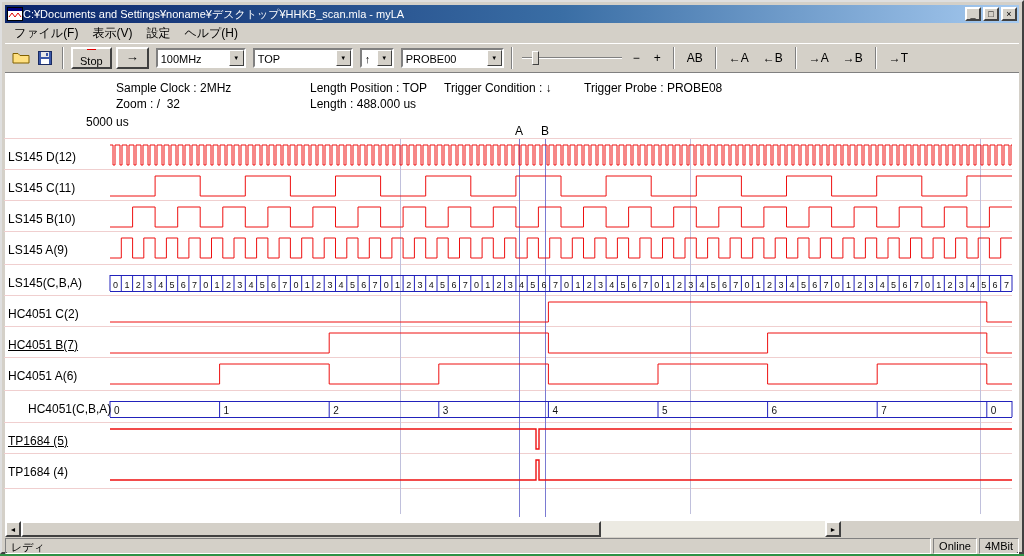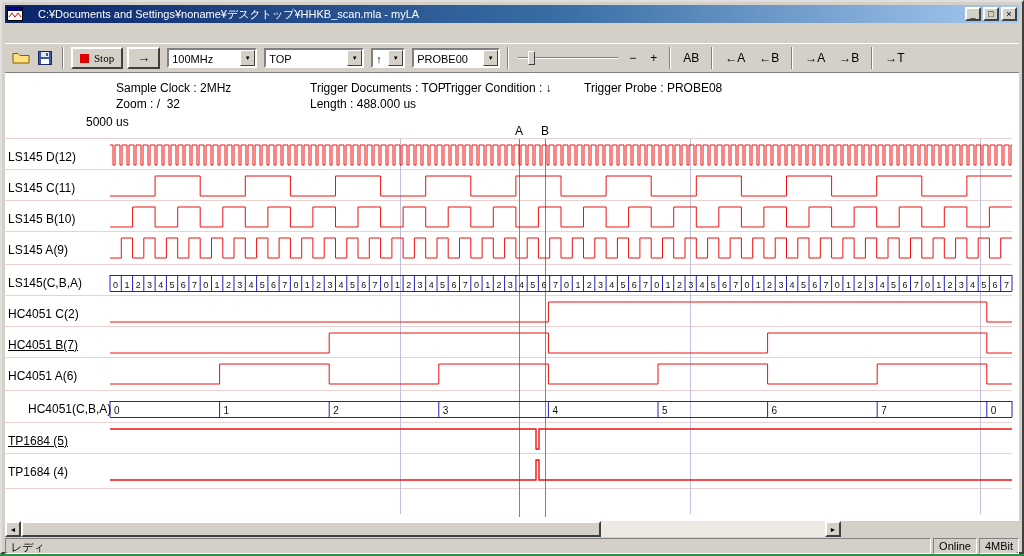--- a/index.html
+++ b/index.html
@@ -4,38 +4,38 @@
 <style>
   * { box-sizing: border-box; margin: 0; padding: 0; }
   html,body { width:1024px; height:556px; background:#2e9245; font-family:"Liberation Sans", sans-serif; overflow:hidden; }
   .window { position:absolute; top:0; left:0; width:1024px; height:554px;
             background:#d4d0c8; border:2px solid; border-color:#dfdfdf #404040 #404040 #dfdfdf; }
 
   
   .titlebar { position:absolute; left:3px; top:3px; right:3px; height:18px; z-index:3;
               background:linear-gradient(to right,#0a246a,#3a6ea5 55%,#a6caf0);
               display:flex; align-items:center; padding:0 2px; }
-  .title-text { flex:1; color:#fff; font-size:11px; padding-left:15px; white-space:nowrap; overflow:hidden; }
+  .title-text { flex:1; color:#fff; font-size:11px; padding-left:0; white-space:nowrap; overflow:hidden; }
   .win-btn { width:16px; height:14px; background:#d4d0c8; border:2px solid; border-color:#fff #404040 #404040 #fff;
              font-size:9px; line-height:9px; text-align:center; padding:0; margin-left:2px; font-family:inherit; }
   .app-icon { width:16px; height:14px; display:inline-block; }
 
   
   .menubar { position:absolute; left:3px; top:21px; right:3px; height:20px; z-index:3;
              display:flex; align-items:center; font-size:12px; background:#d4d0c8; padding-left:2px; }
   .menu-item { padding:2px 7px; }
 
   
   .toolbar { position:absolute; left:3px; top:41px; right:3px; height:30px; z-index:3;
              background:#d4d0c8; border-top:1px solid #fff; border-bottom:1px solid #808080;
              display:flex; align-items:center; padding-left:6px; gap:4px; font-size:11px; }
   .tb-icon { width:20px; height:16px; display:inline-flex; align-items:center; justify-content:center; }
   .tb-sep { width:2px; height:22px; border-left:1px solid #808080; border-right:1px solid #fff; margin:0 3px; }
   .btn { background:#d4d0c8; border:2px solid; border-color:#fff #404040 #404040 #fff;
-         display:inline-flex; align-items:center; gap:5px; padding:0 7px; height:22px; font-size:11px; font-family:Liberation Serif, serif; }
+         display:inline-flex; align-items:center; gap:5px; padding:0 7px; height:22px; font-size:11px; font-family:Liberation Sans, sans-serif;flex-direction:column; }
   .stop-square { width:9px; height:9px; background:#e00000; display:inline-block; }
   .run-btn { font-weight:bold; font-size:13px; padding:0 8px; }
   .combo { border:2px solid; border-color:#808080 #fff #fff #808080; background:#fff;
            height:20px; display:inline-flex; align-items:stretch; margin-left:3px; }
   .combo-text { flex:1; font-size:11px; padding:1px 3px 0 3px; display:flex; align-items:center; overflow:hidden; }
   .combo-arrow { width:15px; background:#d4d0c8; border:1px solid; border-color:#fff #404040 #404040 #fff;
                  display:flex; align-items:center; justify-content:center; font-size:6px; color:#000; }
   .slider { position:relative; width:104px; height:22px; display:inline-block; }
   .slider-track { position:absolute; left:2px; right:2px; top:10px; height:2px;
                   border-top:1px solid #808080; border-bottom:1px solid #fff; }
@@ -76,20 +76,26 @@
         <rect x="1" y="1" width="14" height="3" fill="#000080"></rect>
         <path d="M2 10 L5 6 L8 10 L11 6 L14 10" stroke="#e00000" fill="none"></path>
       </svg>
     </span>
     <span class="title-text">C:¥Documents and Settings¥noname¥デスクトップ¥HHKB_scan.mla - myLA</span>
     <button class="win-btn">_</button>
     <button class="win-btn">□</button>
     <button class="win-btn">×</button>
   </div>
 
+  <div class="menubar">
+    <span class="menu-item">ファイル(F)</span>
+    <span class="menu-item">表示(V)</span>
+    <span class="menu-item">設定</span>
+    <span class="menu-item">ヘルプ(H)</span>
+  </div>
 
   <div class="toolbar">
     <span class="tb-icon">
       <svg width="18" height="14" viewBox="0 0 18 14">
         <path d="M1 12 L1 2.5 L6 2.5 L8 4.5 L17 4.5 L17 12 Z" fill="#ffe080" stroke="#806000"></path>
       </svg>
     </span>
     <span class="tb-icon">
       <svg width="14" height="14" viewBox="0 0 14 14">
         <rect x="0.5" y="0.5" width="13" height="13" fill="#3a57a8" stroke="#1a2a60"></rect>
@@ -109,21 +115,21 @@
       <span class="combo-arrow">▼</span>
     </span>
     <span class="combo" style="width:100px">
       <span class="combo-text">TOP</span>
       <span class="combo-arrow">▼</span>
     </span>
     <span class="combo" style="width:34px">
       <span class="combo-text">↑</span>
       <span class="combo-arrow">▼</span>
     </span>
-    <span class="combo" style="width:88px">
+    <span class="combo" style="width:103px">
       <span class="combo-text">PROBE00</span>
       <span class="combo-arrow">▼</span>
     </span>
     <span class="tb-sep"></span>
     <span class="slider">
       <span class="slider-track"></span>
       <span class="slider-thumb"></span>
     </span>
     <button class="flat">−</button>
     <button class="flat">+</button>
@@ -135,21 +141,21 @@
     <span class="tb-sep"></span>
     <button class="flat">→A</button>
     <button class="flat">→B</button>
     <span class="tb-sep"></span>
     <button class="flat">→T</button>
   </div>
 
   <div class="content"></div>
 
   <span class="info-text" style="left:114px; top:79px">Sample Clock : 2MHz</span>
-  <span class="info-text" style="left:308px; top:79px">Trigger Documents : TOP</span>
+  <span class="info-text" style="left:308px; top:79px">Length Position : TOP</span>
   <span class="info-text" style="left:442px; top:79px">Trigger Condition : ↓</span>
   <span class="info-text" style="left:582px; top:79px">Trigger Probe : PROBE08</span>
   <span class="info-text" style="left:114px; top:95px">Zoom : /  32</span>
   <span class="info-text" style="left:308px; top:95px">Length : 488.000 us</span>
   <span class="info-text" style="left:84px;  top:113px">5000 us</span>
 
   <svg id="wave-svg" width="1024" height="556">
       <g>
         <line x1="2" y1="136.5" x2="1010" y2="136.5" stroke="#f0cfcf" stroke-width="1"></line>
         <line x1="2" y1="167.5" x2="1010" y2="167.5" stroke="#f0cfcf" stroke-width="1"></line>

